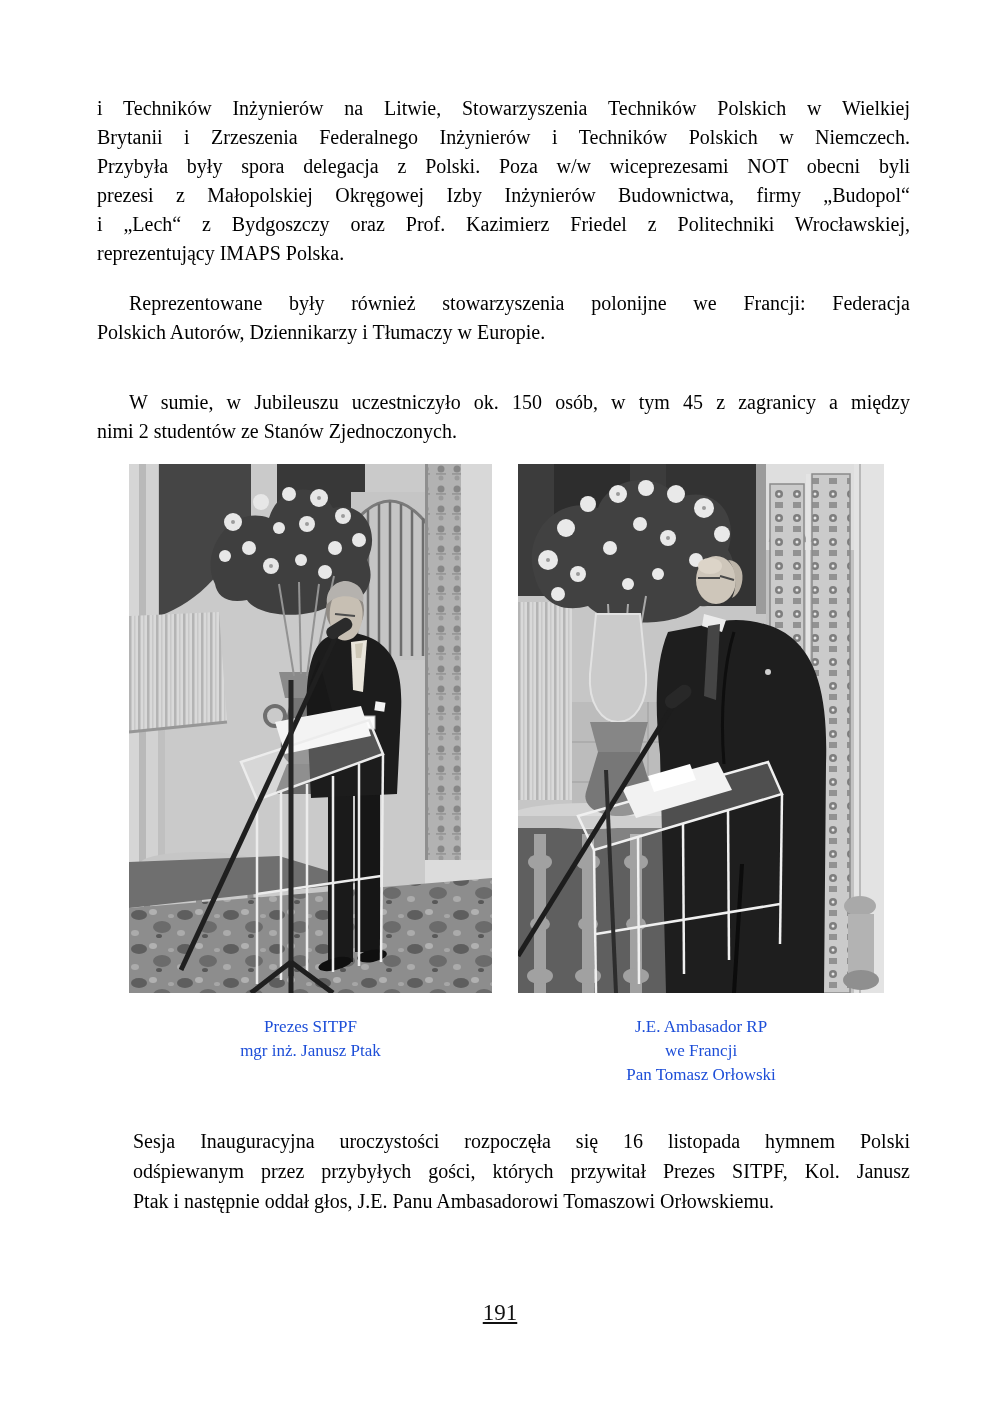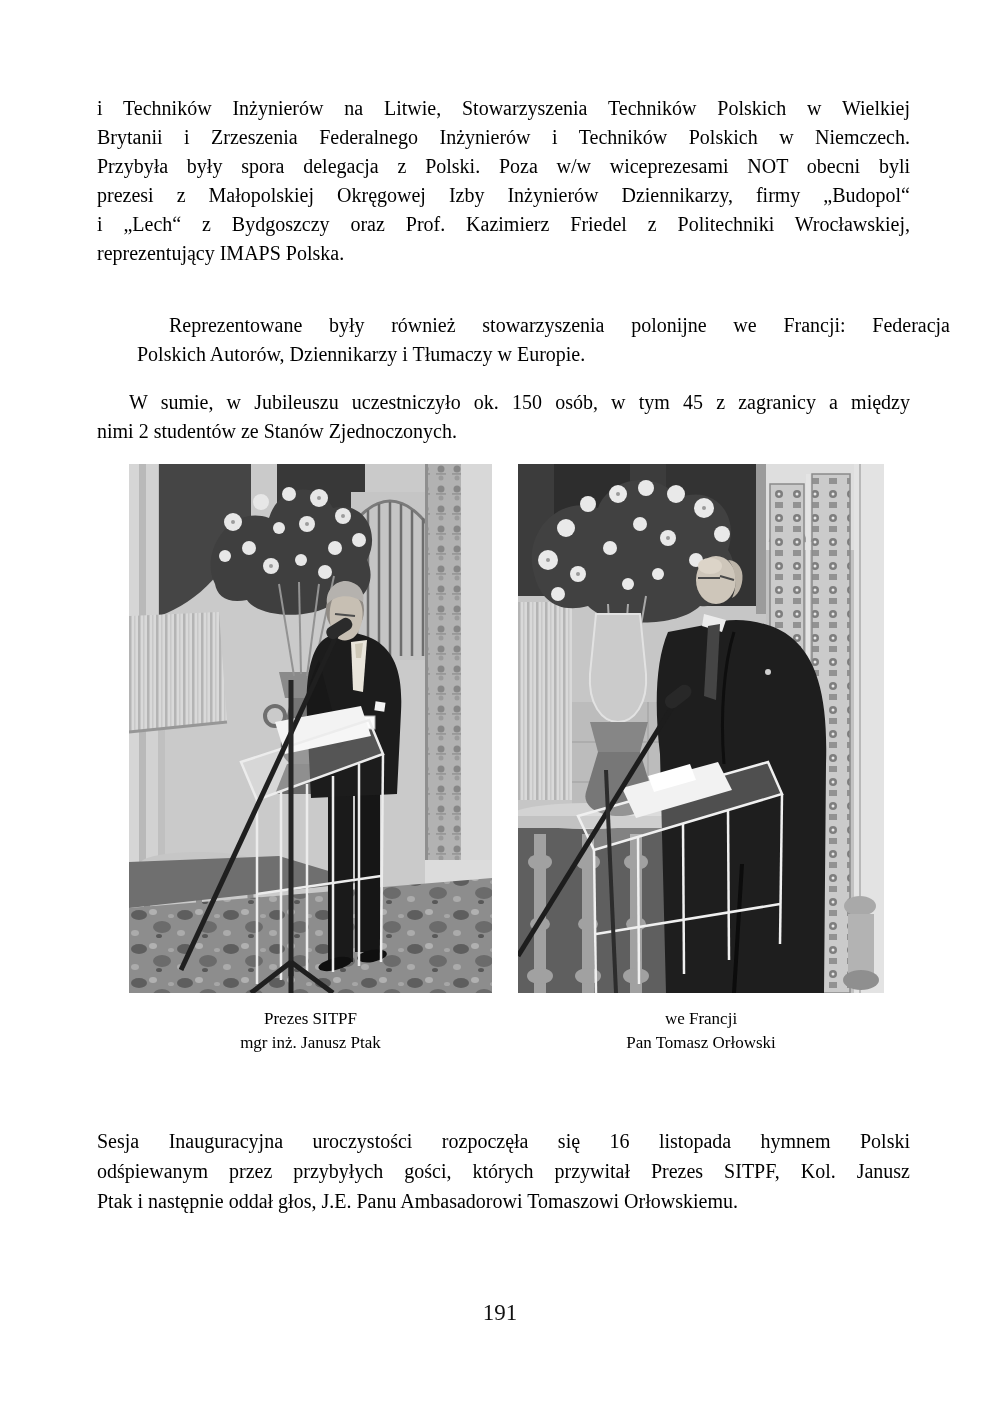--- a/index.html
+++ b/index.html
@@ -5,43 +5,43 @@
   html,body{margin:0;padding:0;background:#ffffff;}
   .page{
     position:relative;width:1000px;height:1419px;background:#ffffff;
     color:#000;font-family:"Liberation Serif","DejaVu Serif",serif;overflow:hidden;padding-left:25px;
   }
   .para{position:absolute;left:97px;width:813px;font-size:20px;line-height:29px;}
   .ln{text-align:justify;text-align-last:justify;height:29px;overflow:hidden;}
   .ln.last{text-align-last:left;}
   .ln.indent{text-indent:32px;}
   .p1{top:94px;}
-  .p2{top:311px;margin-left:40px;}
+  .p2{top:289px;}
   .p3{top:388px;}
   .p4{top:1126px;line-height:30px;}
-  .p4 .ln{height:30px;}
+  .p4 .ln{height:30px;margin-left:36px;}
   figure{position:absolute;margin:0;padding:0;}
   .fig-left{left:129px;top:464px;width:363px;height:529px;}
   .fig-right{left:518px;top:464px;width:366px;height:529px;}
   figure svg{display:block;width:100%;height:100%;}
-  .caption{position:absolute;font-size:17px;line-height:24px;text-align:center;color:#000000;}
+  .caption{position:absolute;font-size:17px;line-height:24px;text-align:center;color:#1d4ed8;margin-top:8px;}
   .cap-left{left:129px;top:1007px;width:363px;}
   .cap-right{left:518px;top:1007px;width:366px;}
-  .pageno{position:absolute;left:0;top:1300px;width:1000px;text-align:center;font-size:23px;color:#111;}
+  .pageno{position:absolute;left:0;top:1300px;width:1000px;text-align:center;font-size:23px;color:#111;text-decoration:underline;}
 </style>
 </head>
 <body>
 
 <div class="page">
 
   <div class="para p1">
     <div class="ln">i Techników Inżynierów na Litwie, Stowarzyszenia Techników Polskich w Wielkiej</div>
     <div class="ln">Brytanii i Zrzeszenia Federalnego Inżynierów i Techników Polskich w Niemczech.</div>
     <div class="ln">Przybyła były spora delegacja z Polski. Poza w/w wiceprezesami NOT obecni byli</div>
-    <div class="ln">prezesi z Małopolskiej Okręgowej Izby Inżynierów Dziennikarzy, firmy „Budopol“</div>
+    <div class="ln">prezesi z Małopolskiej Okręgowej Izby Inżynierów Budownictwa, firmy „Budopol“</div>
     <div class="ln">i „Lech“ z Bydgoszczy oraz Prof. Kazimierz Friedel z Politechniki Wrocławskiej,</div>
     <div class="ln last">reprezentujący IMAPS Polska.</div>
   </div>
 
   <div class="para p2">
     <div class="ln indent">Reprezentowane były również stowarzyszenia polonijne we Francji: Federacja</div>
     <div class="ln last">Polskich Autorów, Dziennikarzy i Tłumaczy w Europie.</div>
   </div>
 
   <div class="para p3">
@@ -316,20 +316,21 @@
         <line x1="88" y1="306" x2="98" y2="529" stroke="#2c2c2c" stroke-width="4"></line>
       </g>
     </svg>
   </figure>
 
   <div class="caption cap-left">
     <div>Prezes SITPF</div>
     <div>mgr inż. Janusz Ptak</div>
   </div>
   <div class="caption cap-right">
+    <div>J.E. Ambasador RP</div>
     <div>we Francji</div>
     <div>Pan Tomasz Orłowski</div>
   </div>
 
   <div class="para p4">
     <div class="ln">Sesja Inauguracyjna uroczystości rozpoczęła się 16 listopada hymnem Polski</div>
     <div class="ln">odśpiewanym przez przybyłych gości, których przywitał Prezes SITPF, Kol. Janusz</div>
     <div class="ln last">Ptak i następnie oddał głos, J.E. Panu Ambasadorowi Tomaszowi Orłowskiemu.</div>
   </div>
 

